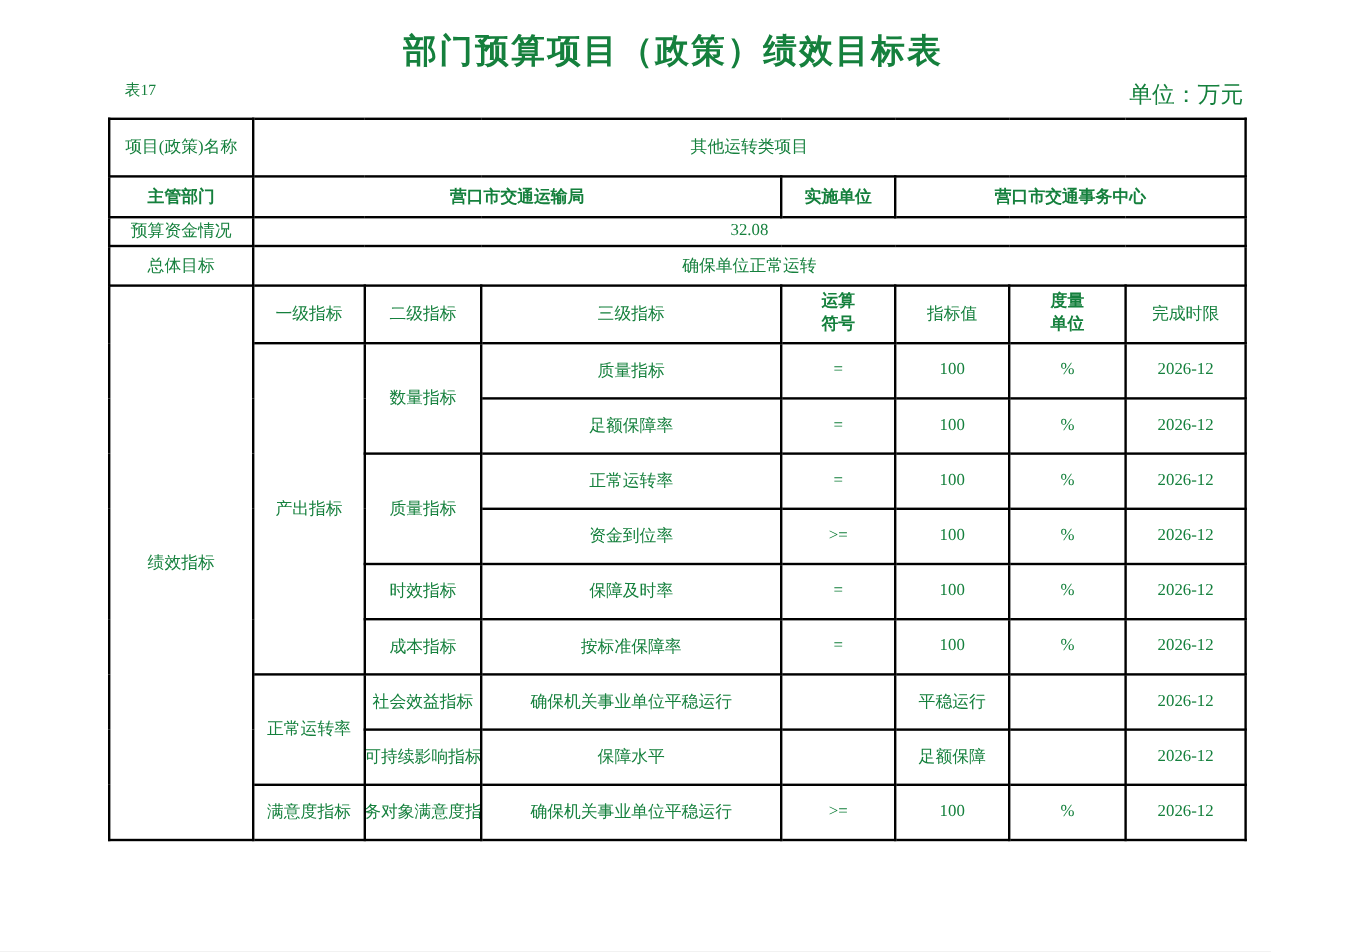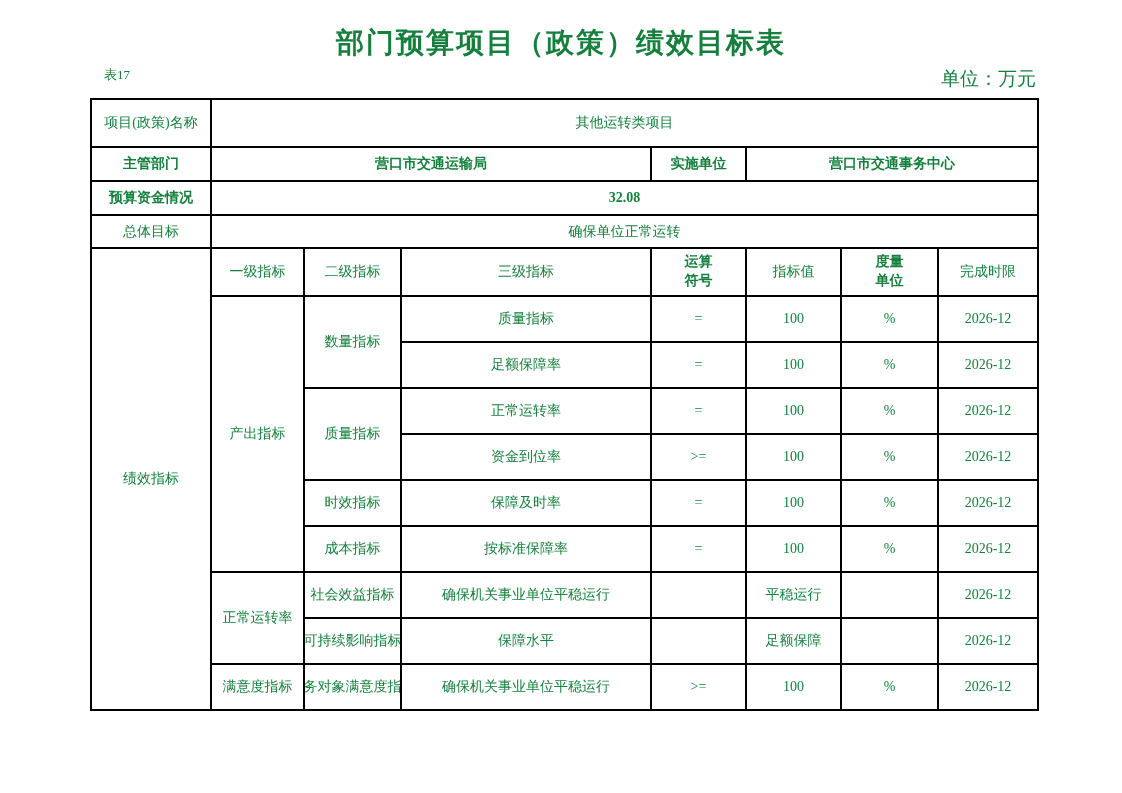--- a/index.html
+++ b/index.html
@@ -45,21 +45,21 @@
   table.main td {
     border: 2px solid #000000;
     text-align: center;
     vertical-align: middle;
     font-size: 14px;
     padding: 0;
     overflow: hidden;
   }
   tr.rA  { height: 48px; }
   tr.rB  { height: 34px; font-weight: bold; }
-  tr.rC  { height: 34px; font-weight: bold; }
+  tr.rC  { height: 24px; }
   tr.rD  { height: 33px; }
   tr.rH  { height: 48px; }
   tr.rI  { height: 46px; }
   td.right { text-align: right; padding-right: 5px; }
   td.left  { text-align: left;  padding-left: 5px; }
   td.prewrap { white-space: pre-line; line-height: 1.35; font-weight: bold; }
   .clipbox {
     display: flex;
     justify-content: center;
     align-items: center;

